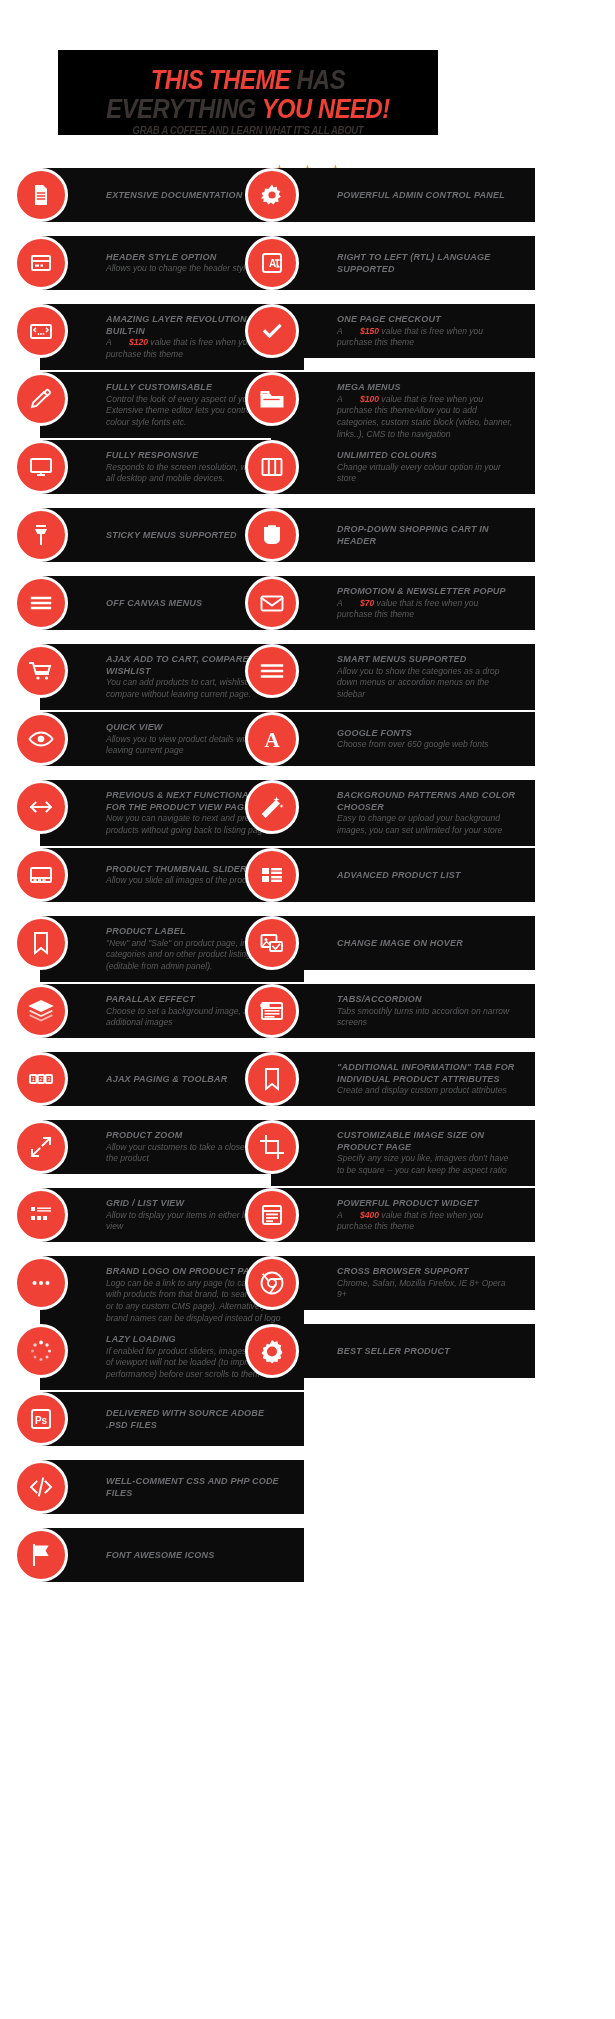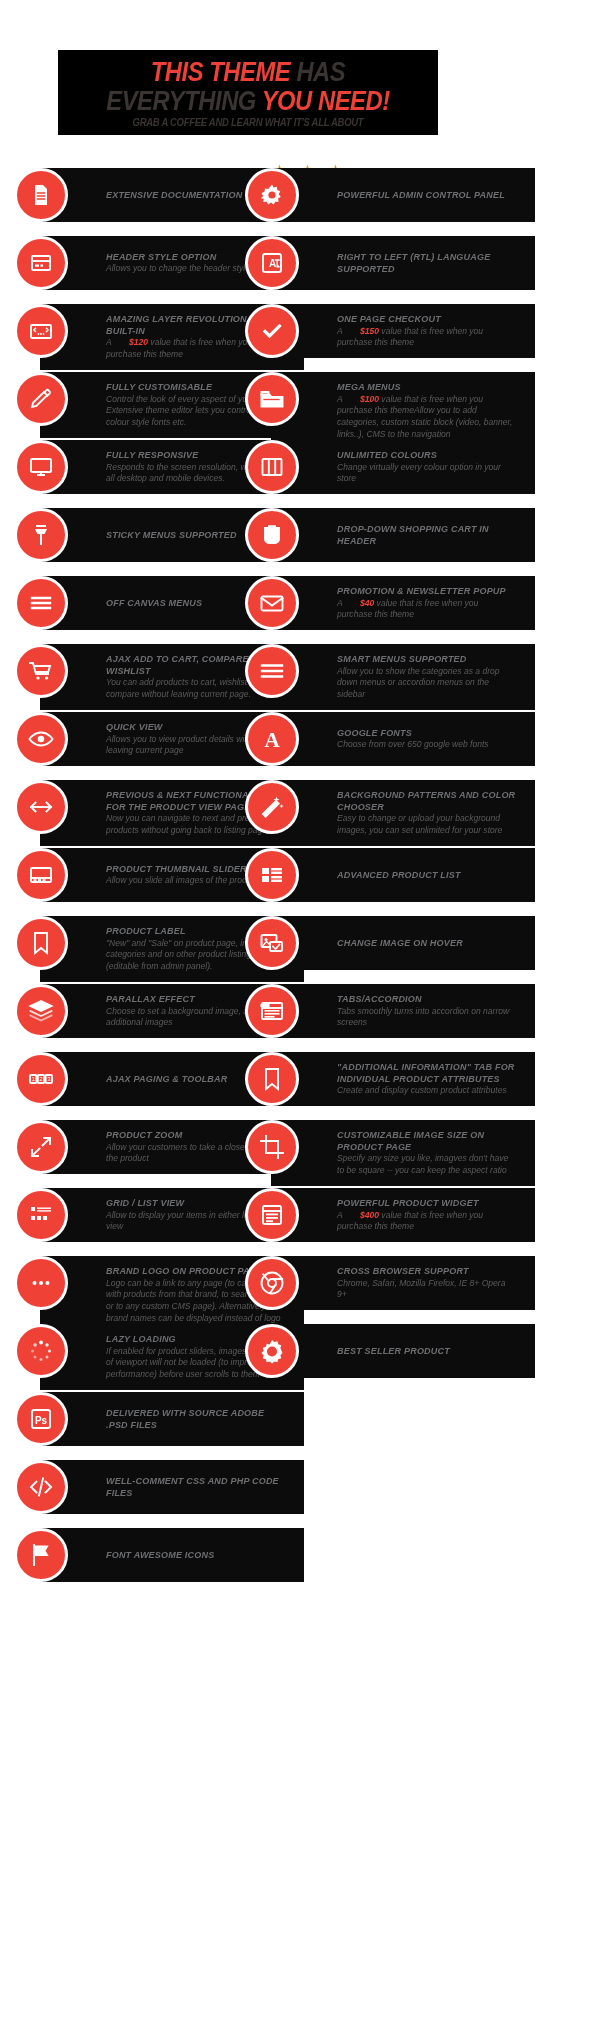--- a/index.html
+++ b/index.html
@@ -19,21 +19,21 @@
 
   
   #hero {
     position: absolute;
     left: 58px;
     top: 50px;
     width: 380px;
     height: 85px;
     background: #000000;
     text-align: center;
-    padding-top: 9px;
+    padding-top: 17px;
   }
   .hero-line {
     font-weight: bold;
     font-style: italic;
     letter-spacing: -0.5px;
     line-height: 1;
     white-space: nowrap;
     transform: scaleX(0.88);
   }
   #hero-line1 {
@@ -503,21 +503,21 @@
       </div>
       <div class="feature">
         <div class="icon-badge">
           <svg width="28" height="28" viewBox="0 0 28 28" fill="none" stroke="#ffffff" stroke-width="1.9" stroke-linecap="square" stroke-linejoin="miter">
             <rect x="3.5" y="7.5" width="21" height="14" rx="1.5"></rect>
             <path d="M3.5 9L14 16.5 24.5 9"></path>
           </svg>
         </div>
         <div class="bar">
           <div class="f-title">PROMOTION &amp; NEWSLETTER POPUP</div>
-          <div class="f-desc"><span>A </span><span class="amt">$40</span><span> value that is free when you purchase this theme</span></div>
+          <div class="f-desc"><span>A </span><span class="amt">$70</span><span> value that is free when you purchase this theme</span></div>
         </div>
       </div>
       <div class="feature">
         <div class="icon-badge">
           <svg width="28" height="28" viewBox="0 0 28 28" fill="none" stroke="#ffffff" stroke-width="1.9" stroke-linecap="square" stroke-linejoin="miter">
             <path d="M4 8.5h20M4 14h20M4 19.5h20" stroke-width="2.4"></path>
           </svg>
         </div>
         <div class="bar">
           <div class="f-title">SMART MENUS SUPPORTED</div>

